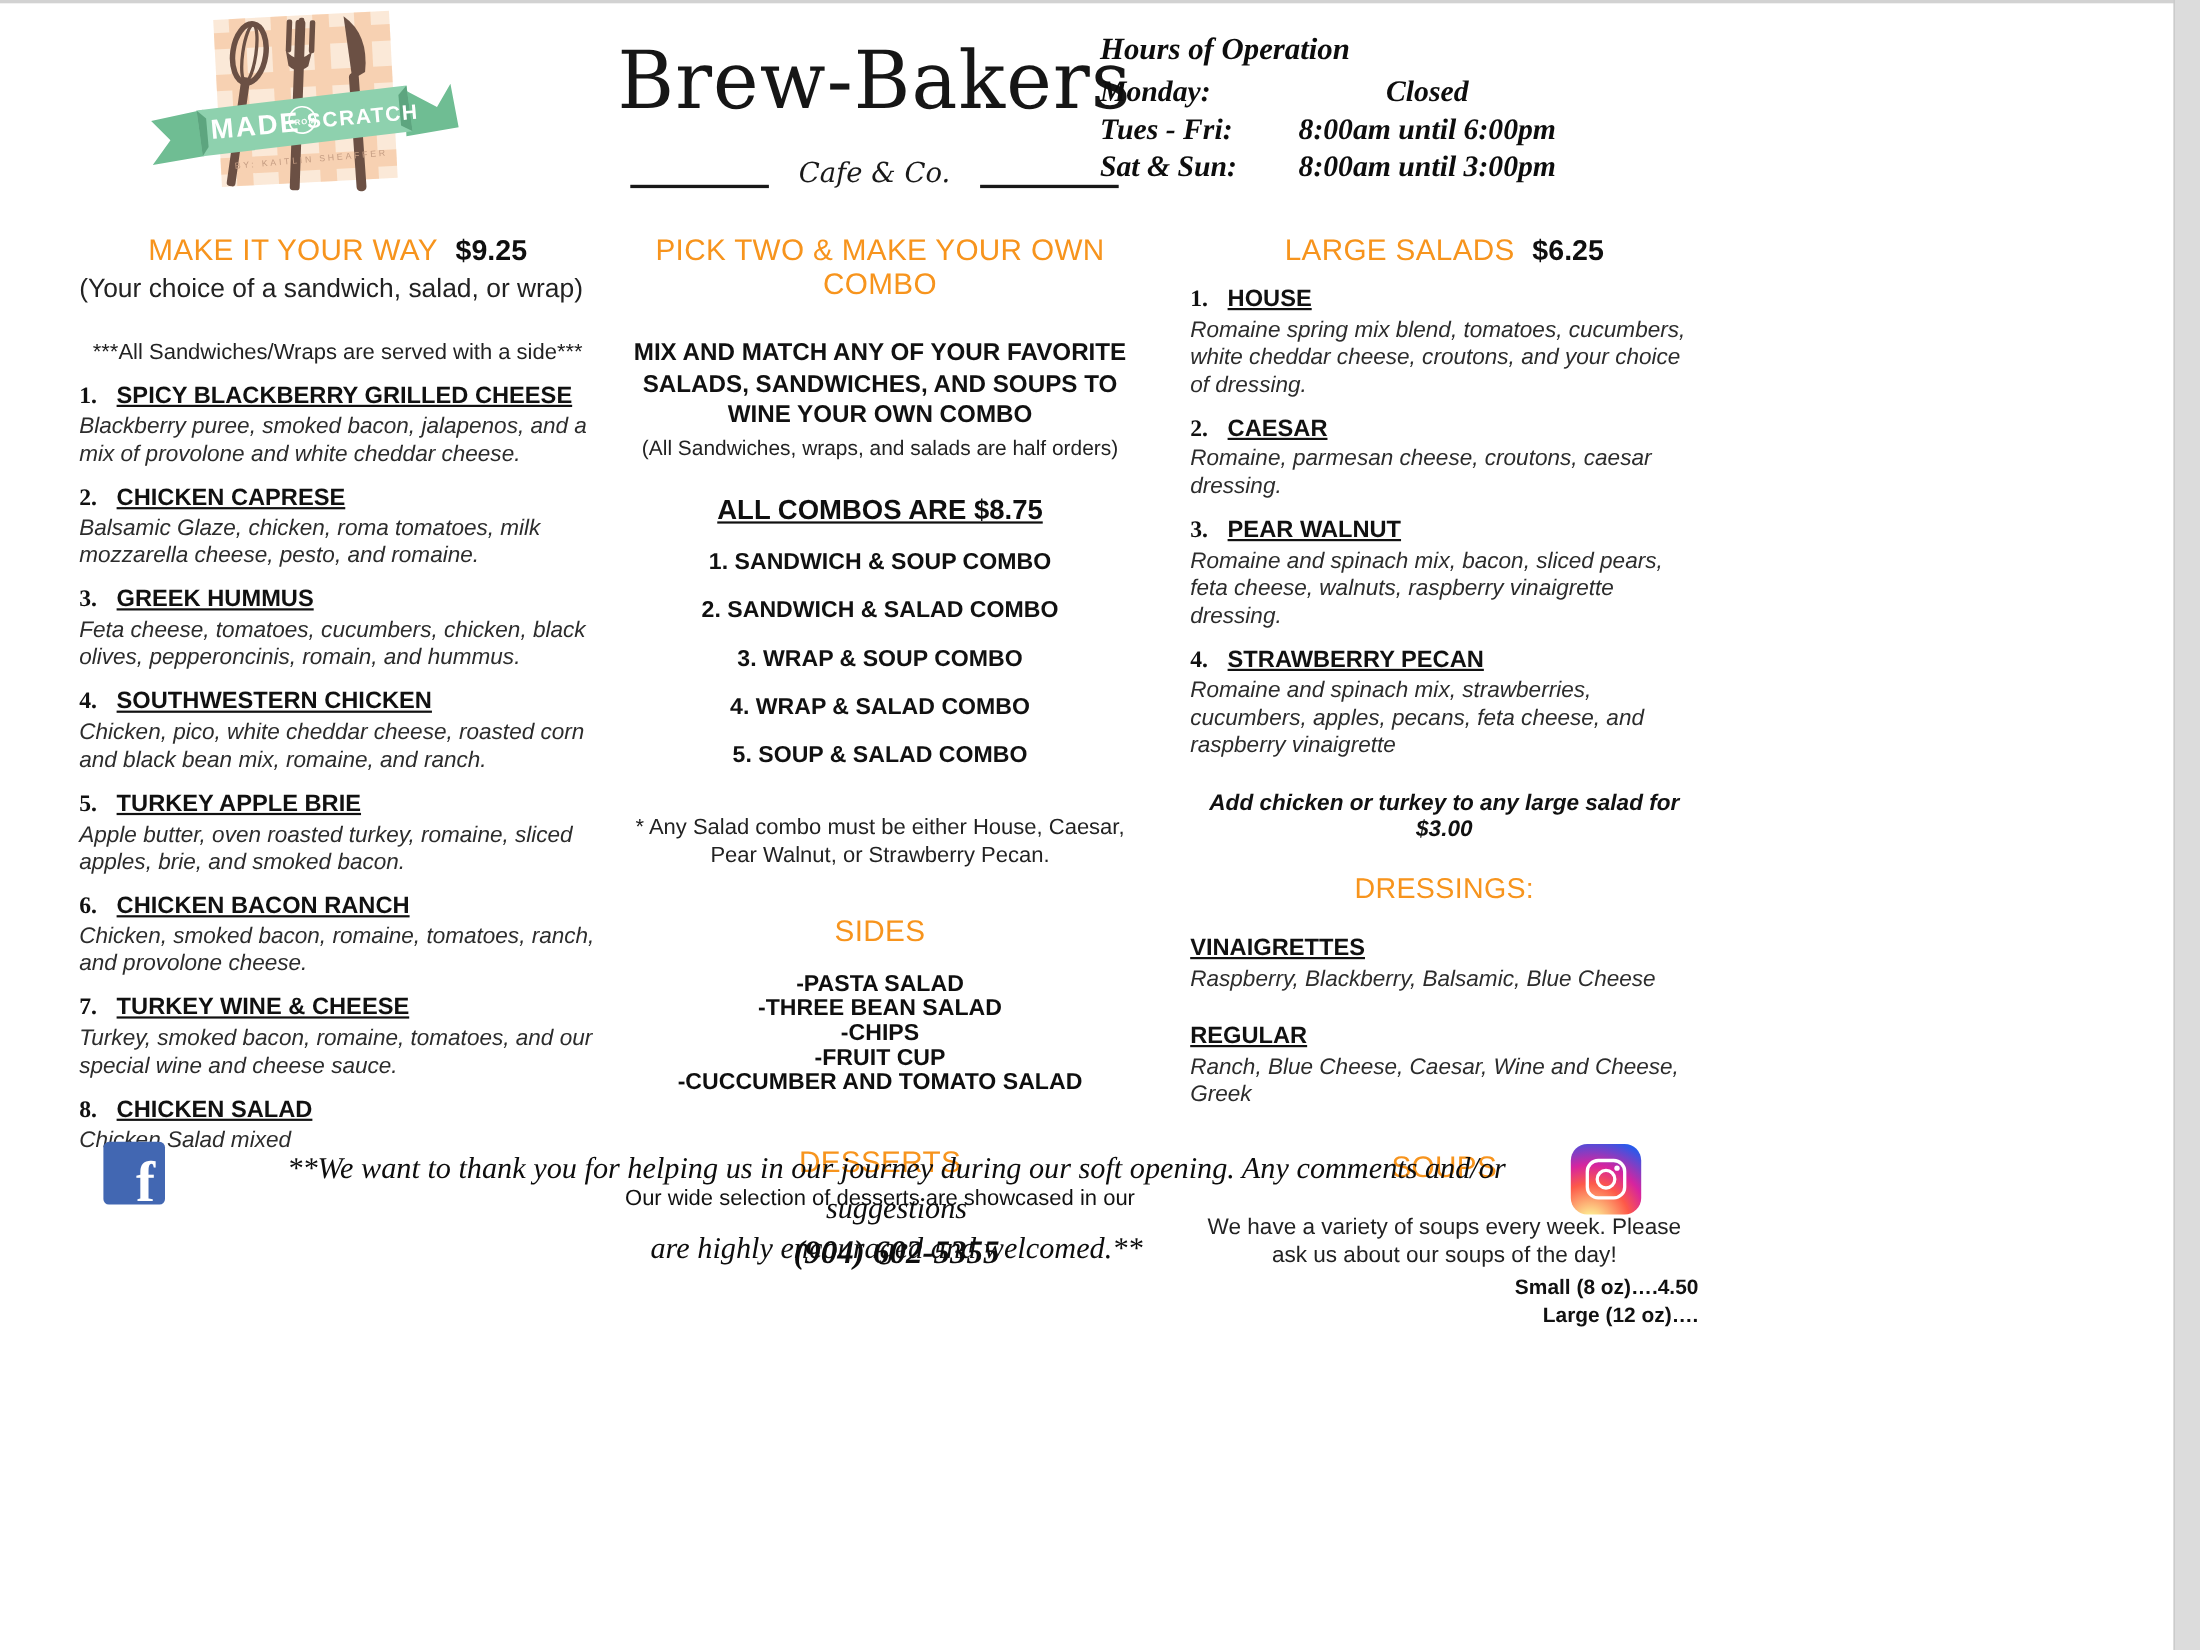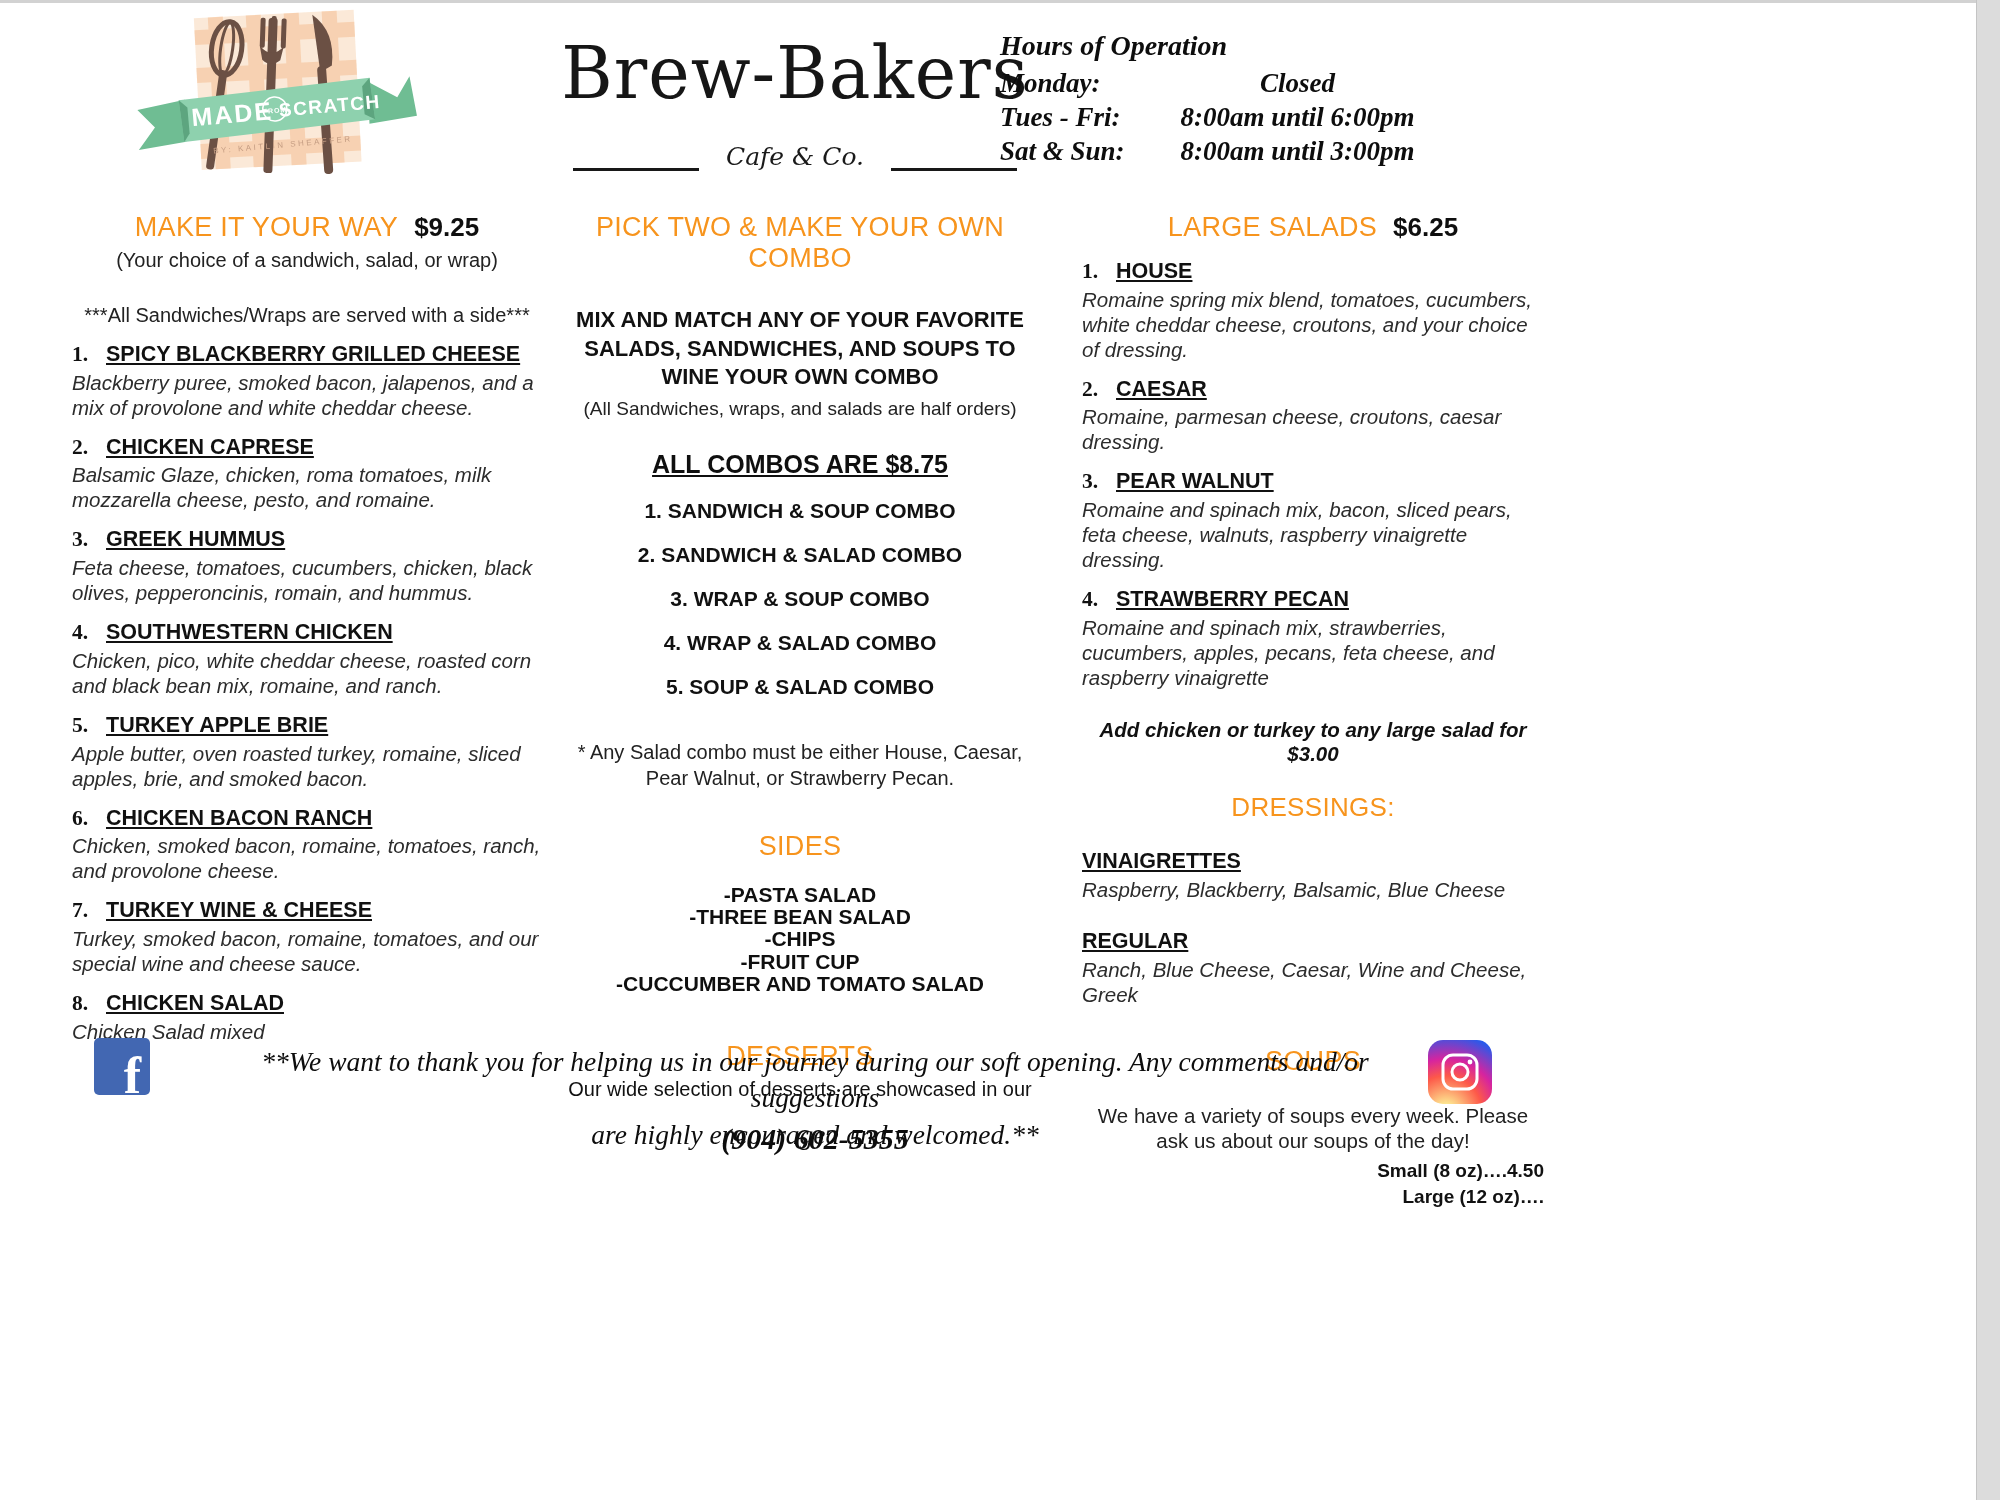--- a/index.html
+++ b/index.html
@@ -36,21 +36,21 @@
   .title-price { font-size:26px; font-weight:bold; color:#0f0f0f; }
 
   .menu-item { margin-top:15px; }
   .menu-item .head { font-size:21.5px; font-weight:bold; color:#111; line-height:1.15; }
   .menu-item .num { font-family:"Liberation Serif", serif; display:inline-block; width:34px; }
   .menu-item .name { text-decoration:underline; }
   .menu-item .desc { font-style:italic; font-size:20.5px; line-height:1.22; color:#2c2c2c; margin-top:3px; }
 
   
   .col-left { position:absolute; left:72px; top:212px; width:470px; }
-  .col-left .sub { text-align:center; font-size:20px; margin-top:6px; color:#222; }
+  .col-left .sub { font-size:24px; margin-top:6px; color:#222; }
   .col-left .note { text-align:center; font-size:20px; margin-top:32px; color:#222; }
   .col-left .items { margin-top:14px; }
 
   
   .col-mid { position:absolute; left:558px; top:212px; width:484px; text-align:center; }
   .col-mid .blurb { font-weight:bold; font-size:22px; line-height:1.3; margin-top:32px; color:#111; }
   .col-mid .half-note { font-size:19px; margin-top:6px; color:#222; }
   .col-mid .combo-price { font-size:25px; font-weight:bold; text-decoration:underline; margin-top:30px; color:#0f0f0f; }
   .combo-line { font-size:21px; font-weight:bold; margin-top:20px; color:#111; }
   .col-mid .footnote { font-size:20px; margin-top:40px; line-height:1.3; color:#222; }

